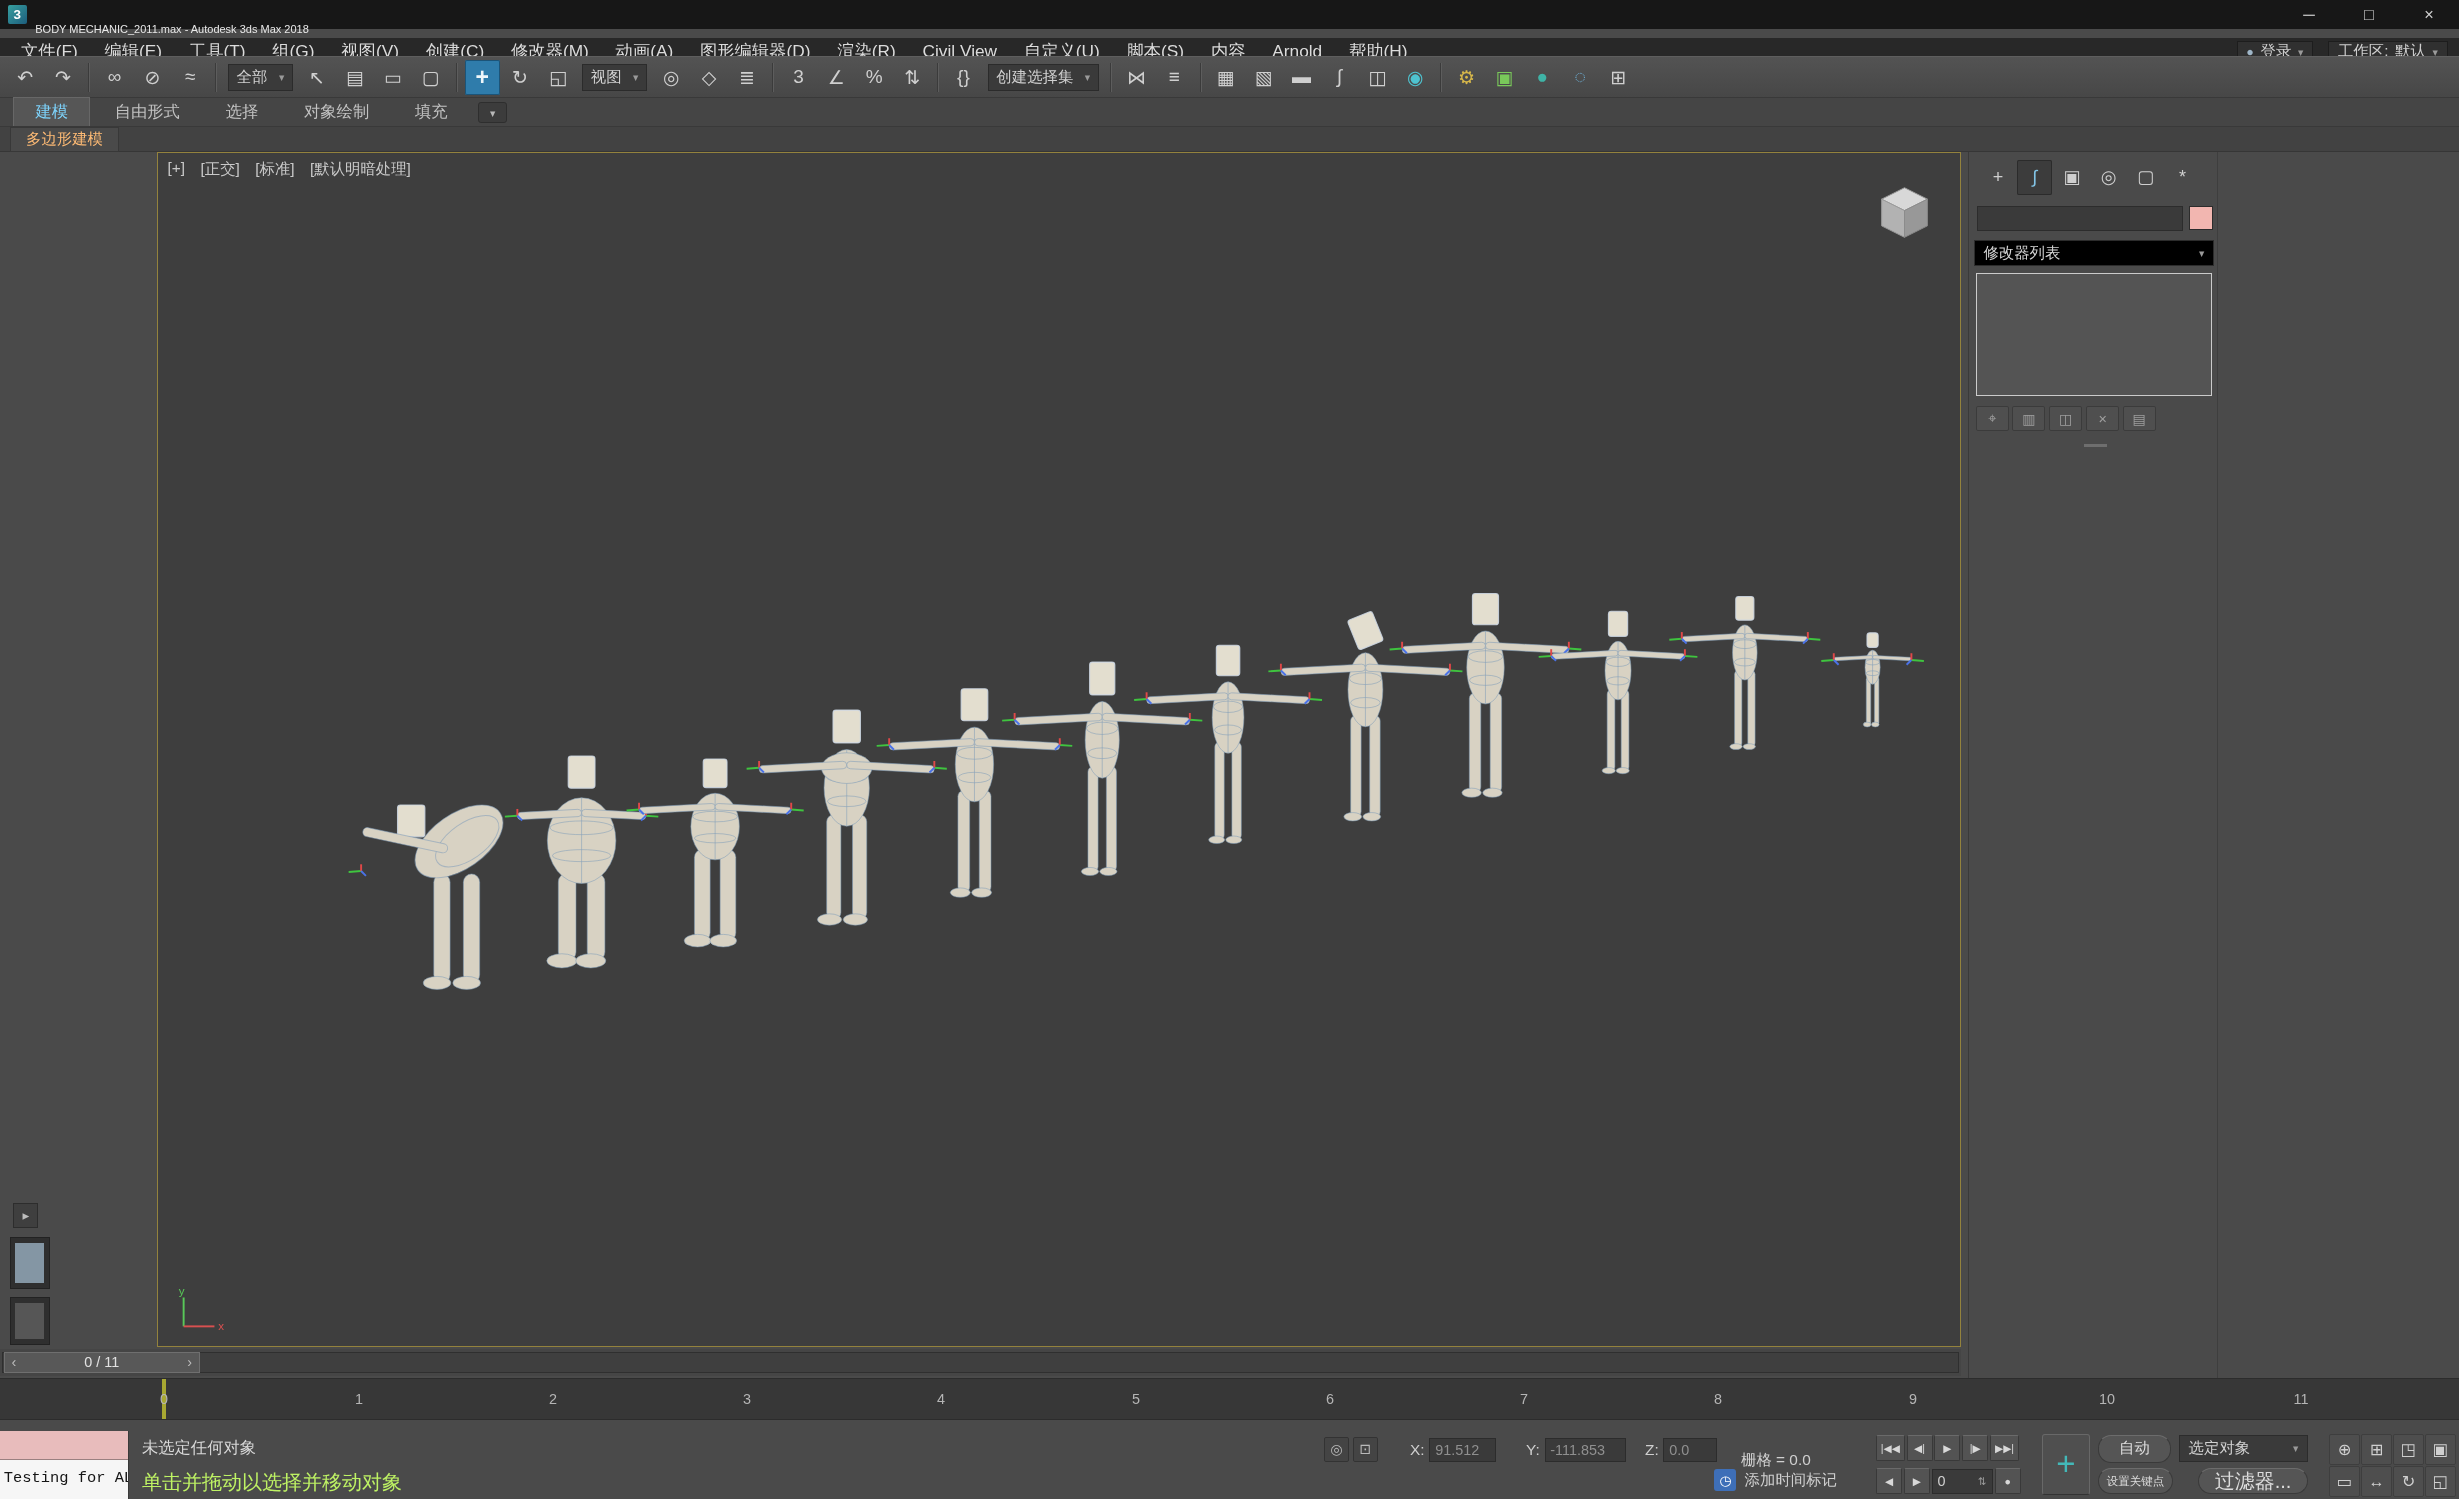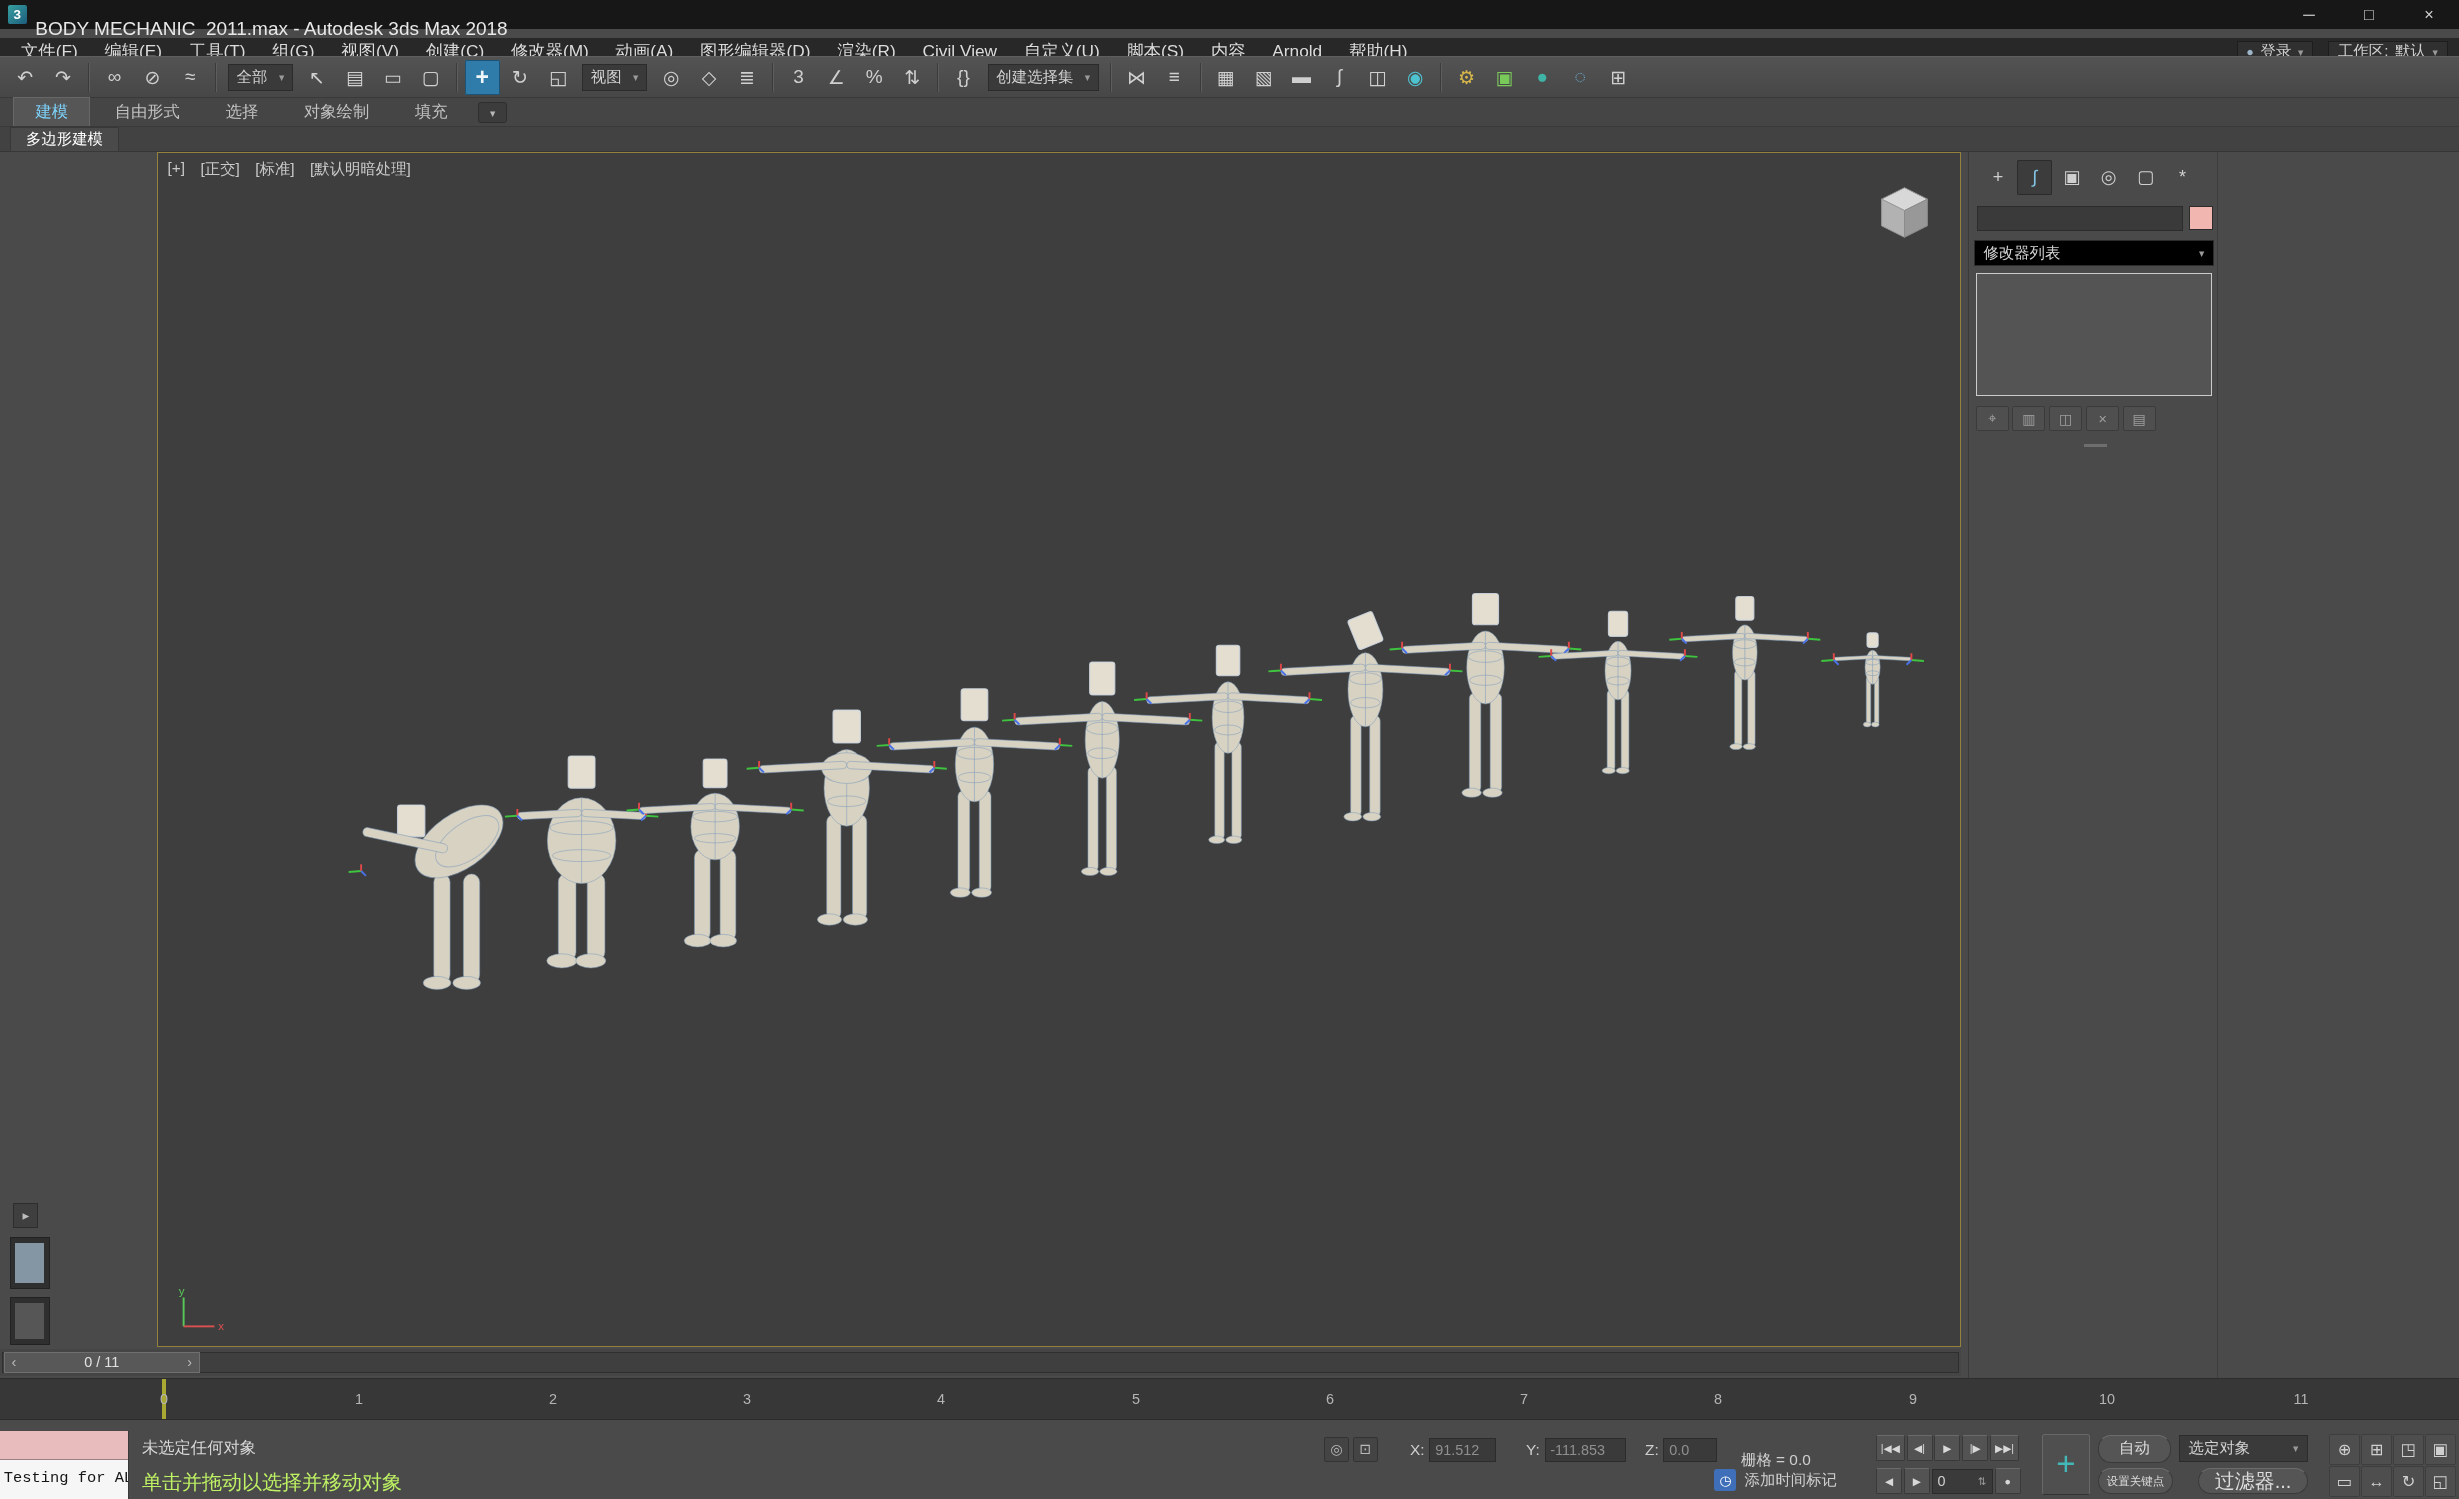--- a/index.html
+++ b/index.html
@@ -3,21 +3,21 @@
 <meta charset="utf-8">
 <style>
   *{margin:0;padding:0;box-sizing:border-box;}
   html,body{background:#2b2b2b;}
   body{font-family:"Liberation Sans","DejaVu Sans",sans-serif;}
   .app{position:relative;width:2459px;height:1500px;background:#4a4a4a;overflow:hidden;color:#d6d6d6;}
 
   
   .titlebar{position:absolute;left:0;top:0;right:0;height:29px;background:#171717;display:flex;align-items:center;padding-left:7.7px;gap:8.6px;}
   .app-icon{width:19px;height:19px;background:linear-gradient(135deg,#37a0a0,#1d5d7d);color:#fff;font-size:13.4px;font-weight:bold;display:flex;align-items:center;justify-content:center;border-radius:1.9px;}
-  .title{font-size:19px;color:#e8e8e8;margin-top:28px;}
+  .title{font-size:11px;color:#e8e8e8;margin-top:28px;}
   .win-controls{margin-left:auto;display:flex;height:100%;}
   .winbtn{width:60px;height:100%;display:flex;align-items:center;justify-content:center;color:#cfcfcf;font-size:16.3px;}
 
   
   .menubar{position:absolute;left:0;top:38px;right:0;height:27px;background:#282828;display:flex;align-items:center;padding-left:7.7px;}
   .menu-items{display:flex;align-items:center;}
   .menu-item{padding:0 13.4px;font-size:17.3px;color:#dcdcdc;line-height:27px;white-space:nowrap;}
   .mb-right{margin-left:auto;display:flex;align-items:center;gap:15.4px;padding-right:11.5px;}
   .login-box,.workspace-box{display:flex;align-items:center;gap:6.7px;background:#303030;border:1px solid #1d1d1d;height:22px;padding:0 8.6px;font-size:15.4px;color:#cfcfcf;white-space:nowrap;}
   .login-ic{color:#9fb6c8;font-size:12.5px;}
@@ -29,21 +29,21 @@
   .tb-icon.active{background:#2f7cab;color:#eef6fa;box-shadow:inset 0 0 0 1px #1c5478;font-size:23px;font-weight:bold;}
   .tb-sep{width:1px;height:29px;background:#3b3b3b;margin:0 4.8px;box-shadow:1px 0 0 #5d5d5d;flex:none;}
   .tb-dd{height:27px;background:#3a3a3a;border:1px solid #2b2b2b;display:flex;align-items:center;padding:0 7.7px;gap:11.5px;font-size:15.4px;color:#d0d0d0;margin:0 3.8px;white-space:nowrap;flex:none;}
 
   
   .ribbon-tabs{position:absolute;left:0;top:98px;right:0;height:29px;background:#454545;display:flex;align-items:flex-end;padding-left:13.4px;gap:3.8px;border-bottom:1px solid #393939;}
   .ribbon-tab{padding:2.9px 21px;font-size:16.3px;color:#c2c2c2;white-space:nowrap;}
   .ribbon-tab.active{background:#565656;border:1px solid #676767;border-bottom:none;color:#7dd3fc;}
   .ribbon-toggle{width:29px;height:21px;margin:0 0 2.9px 5.8px;background:#3c3c3c;border:1px solid #2e2e2e;border-radius:2.9px;display:flex;align-items:center;justify-content:center;color:#b8b8b8;font-size:10.6px;}
   .ribbon-panelrow{position:absolute;left:0;top:127px;right:0;height:25px;background:#424242;border-bottom:1px solid #363636;display:flex;align-items:center;padding-left:9.6px;}
-  .panel-tab{background:#4a4a4a;border:1px solid #383838;padding:1px 15.4px;font-size:15.4px;color:#ffffff;white-space:nowrap;}
+  .panel-tab{background:#4a4a4a;border:1px solid #383838;padding:1px 15.4px;font-size:15.4px;color:#fdba74;white-space:nowrap;}
 
   
   .vp-flyout-btn{position:absolute;left:13.4px;top:1203px;width:25px;height:25px;background:#3f3f3f;border:1px solid #2d2d2d;color:#bdbdbd;display:flex;align-items:center;justify-content:center;font-size:13.4px;}
   .layout-thumb{position:absolute;left:9.6px;width:40px;height:52px;background:#2f2f2f;border:1px solid #222;}
   .layout-thumb .inner{position:absolute;inset:4.8px;background:#565656;}
   .layout-thumb.t1{top:1237px;}
   .layout-thumb.t1 .inner{background:#8496a4;}
   .layout-thumb.t2{top:1297px;height:48px;}
 
   

